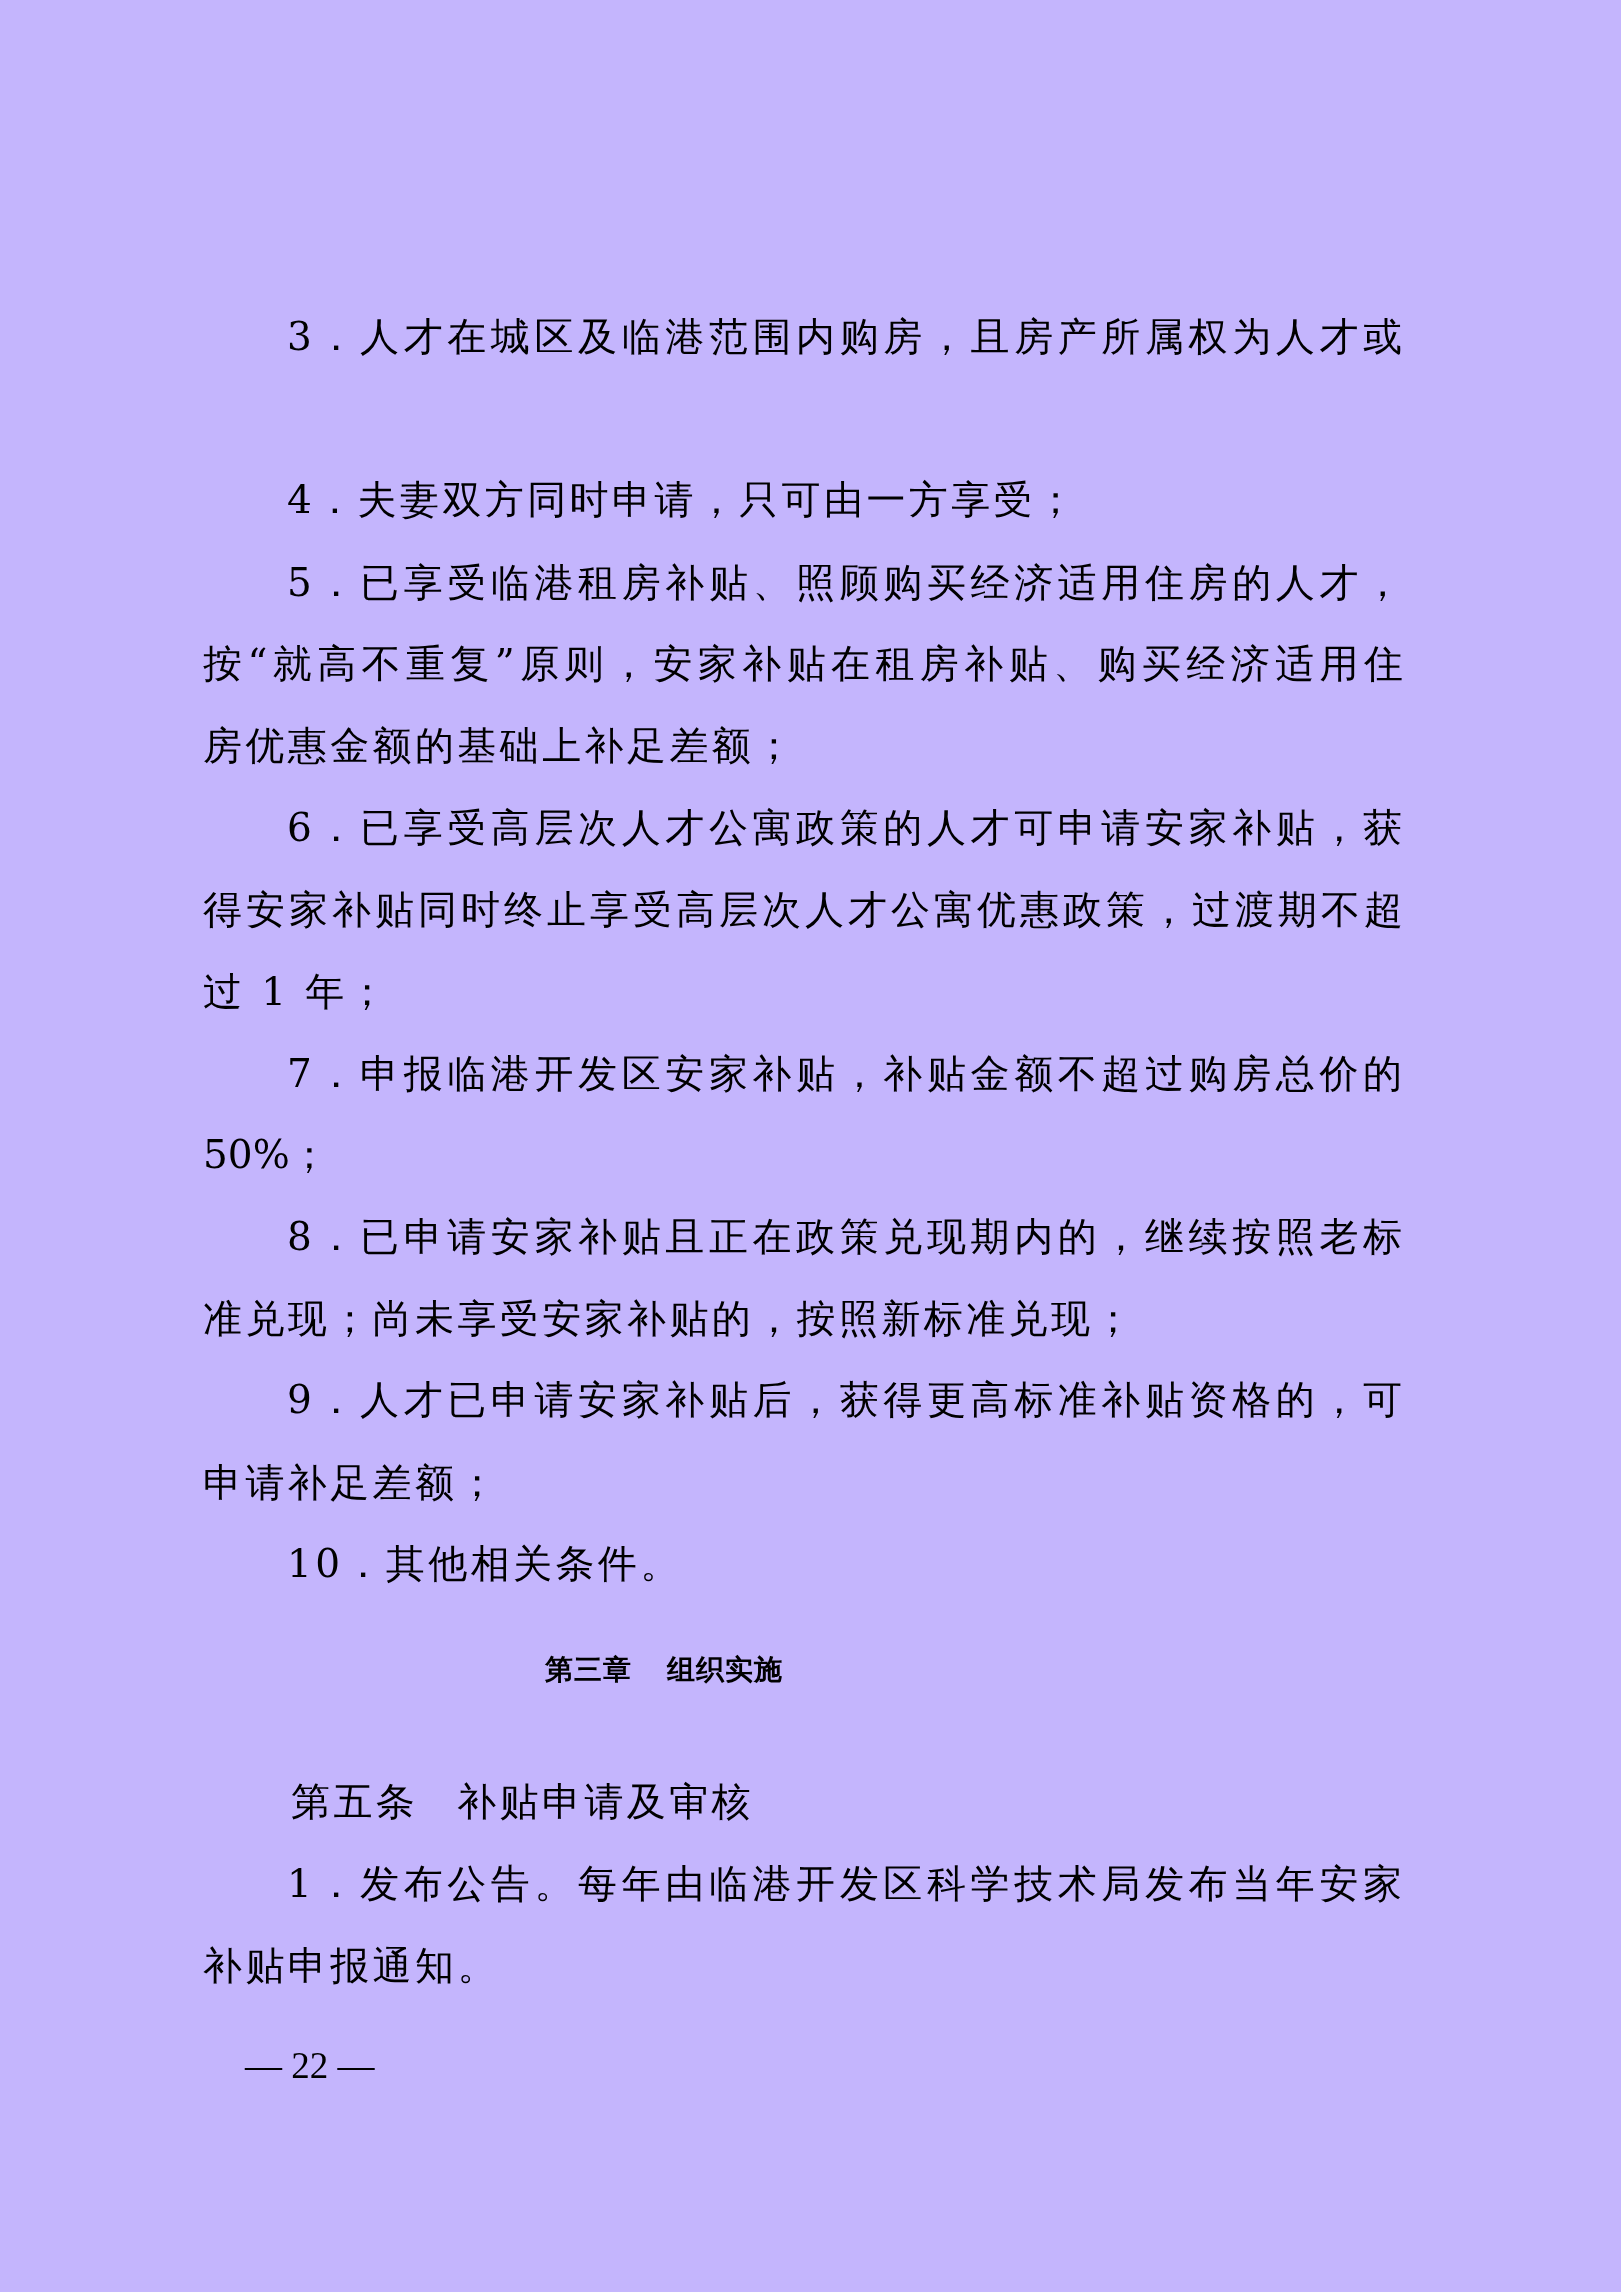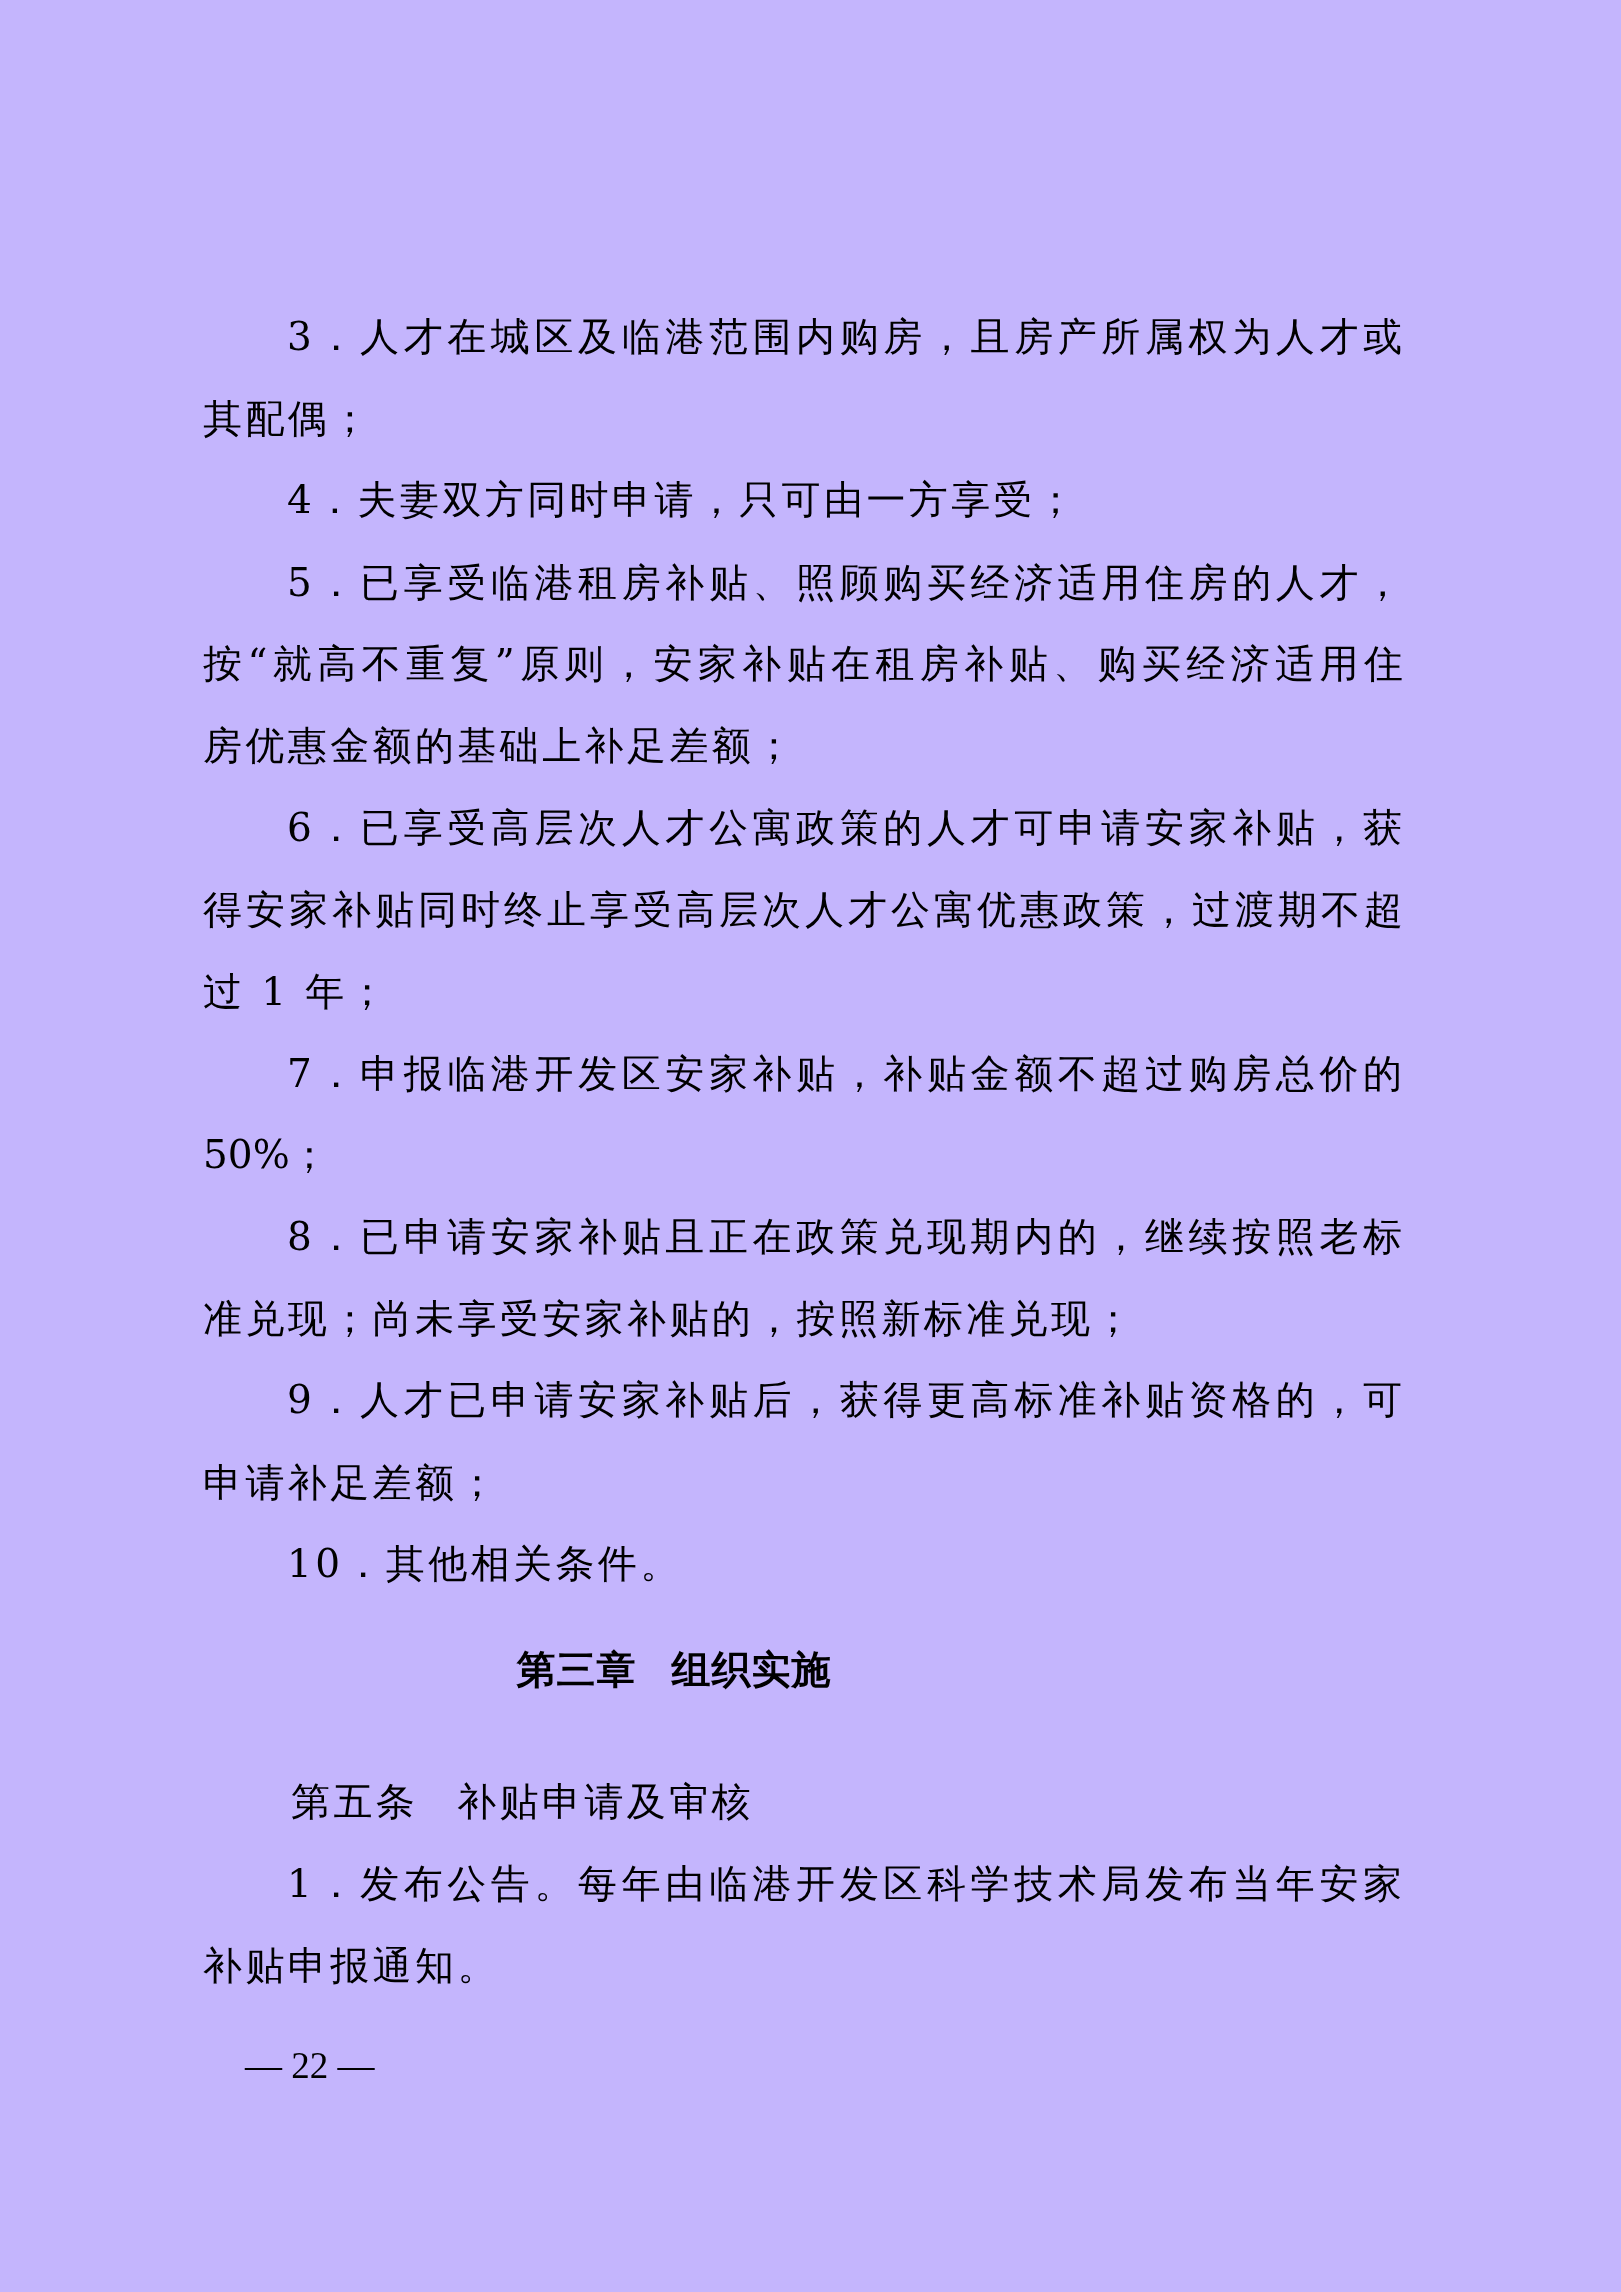--- a/index.html
+++ b/index.html
@@ -45,26 +45,25 @@
       letter-spacing: 3.4px;
     }
     .heading {
       position: absolute;
       left: 0;
       width: 1328px;
       top: 1640px;
       height: 59px;
       line-height: 59px;
       text-align: center;
-      font-size: 39px;
+      font-size: 28px;
       font-weight: bold;
       font-family: "DejaVu Sans", "Liberation Sans", sans-serif;
       word-spacing: 0;
       letter-spacing: 1px;
-      margin-left: 10px;
     }
     .heading .gap { display: inline-block; width: 35px; }
     .article {
       position: absolute;
       left: 291px;
       top: 1772px;
       height: 59px;
       line-height: 59px;
       font-size: 39px;
       white-space: nowrap;
@@ -83,21 +82,20 @@
       font-family: "Liberation Serif", "DejaVu Serif", serif;
       white-space: nowrap;
     }
   </style>
 </head>
 <body>
 
 <div class="page">
 
   <div class="line indent full" style="top:307px;">3．人才在城区及临港范围内购房，且房产所属权为人才或</div>
-  <div class="line spaced" style="top:389px;">其配偶；</div>
   <div class="line indent spaced" style="top:470px;">4．夫妻双方同时申请，只可由一方享受；</div>
   <div class="line indent full" style="top:553px;">5．已享受临港租房补贴、照顾购买经济适用住房的人才，</div>
   <div class="line full" style="top:634px;">按“就高不重复”原则，安家补贴在租房补贴、购买经济适用住</div>
   <div class="line spaced" style="top:716px;">房优惠金额的基础上补足差额；</div>
   <div class="line indent full" style="top:798px;">6．已享受高层次人才公寓政策的人才可申请安家补贴，获</div>
   <div class="line full" style="top:880px;">得安家补贴同时终止享受高层次人才公寓优惠政策，过渡期不超</div>
   <div class="line spaced" style="top:962px;">过 1 年；</div>
   <div class="line indent full" style="top:1044px;">7．申报临港开发区安家补贴，补贴金额不超过购房总价的</div>
   <div class="line" style="top:1125px;">50%；</div>
   <div class="line indent full" style="top:1207px;">8．已申请安家补贴且正在政策兑现期内的，继续按照老标</div>

